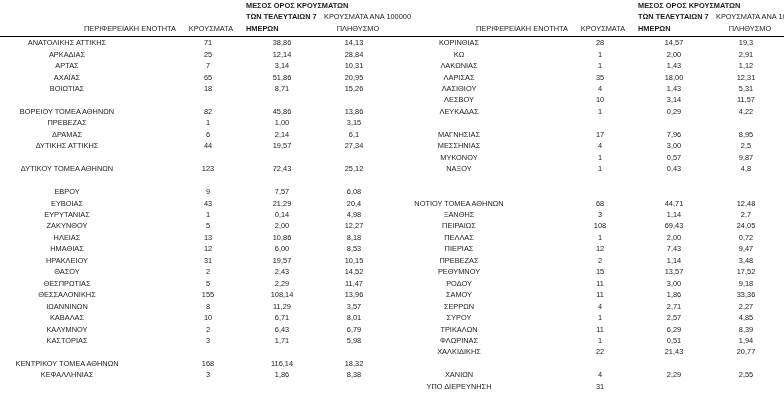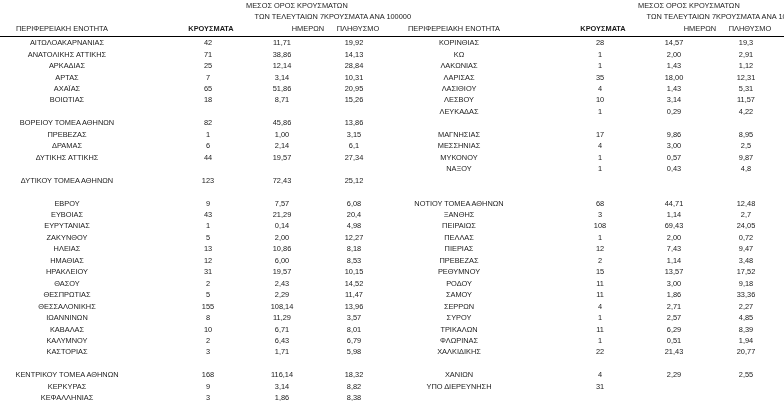--- a/index.html
+++ b/index.html
@@ -39,23 +39,23 @@
   table.grid col.c-per   { width: 68px; }
 
   thead th {
     font-weight: normal;
     vertical-align: bottom;
     padding: 0;
     line-height: 11.4px;
     white-space: nowrap;
   }
   thead th .hline { display: block; }
-  th.h-name  { text-align: left;   padding-left: 16px; }
-  th.h-cases { text-align: center; font-weight: bold; }
-  th.h-avg   { text-align: right; }
+  th.h-name  { text-align: right;   padding-left: 16px; }
+  th.h-cases { text-align: center; }
+  th.h-avg   { text-align: left; font-weight: bold; }
   th.h-per   { text-align: center; }
 
   thead tr.rule th {
     border-bottom: 1px solid #000000;
     height: 2px;
     padding: 0;
     line-height: 0;
     font-size: 0;
   }
 
@@ -117,26 +117,20 @@
         </tr>
         <tr class="rule">
           <th></th>
           <th></th>
           <th></th>
           <th></th>
         </tr>
       </thead>
       <tbody>
           <tr>
-            <td class="name">ΑΙΤΩΛΟΑΚΑΡΝΑΝΙΑΣ</td>
-            <td class="cases">42</td>
-            <td class="avg">11,71</td>
-            <td class="per">19,92</td>
-          </tr>
-          <tr>
             <td class="name">ΑΝΑΤΟΛΙΚΗΣ ΑΤΤΙΚΗΣ</td>
             <td class="cases">71</td>
             <td class="avg">38,86</td>
             <td class="per">14,13</td>
           </tr>
           <tr>
             <td class="name">ΑΡΚΑΔΙΑΣ</td>
             <td class="cases">25</td>
             <td class="avg">12,14</td>
             <td class="per">28,84</td>
@@ -295,26 +289,20 @@
             <td class="name"></td>
             <td class="cases"></td>
             <td class="avg"></td>
             <td class="per"></td>
           </tr>
           <tr>
             <td class="name">ΚΕΝΤΡΙΚΟΥ ΤΟΜΕΑ ΑΘΗΝΩΝ</td>
             <td class="cases">168</td>
             <td class="avg">116,14</td>
             <td class="per">18,32</td>
-          </tr>
-          <tr>
-            <td class="name">ΚΕΡΚΥΡΑΣ</td>
-            <td class="cases">9</td>
-            <td class="avg">3,14</td>
-            <td class="per">8,82</td>
           </tr>
           <tr>
             <td class="name">ΚΕΦΑΛΛΗΝΙΑΣ</td>
             <td class="cases">3</td>
             <td class="avg">1,86</td>
             <td class="per">8,38</td>
           </tr>
         </tbody>
     </table>
   </div>
@@ -397,21 +385,21 @@
           </tr>
           <tr class="spacer">
             <td class="name"></td>
             <td class="cases"></td>
             <td class="avg"></td>
             <td class="per"></td>
           </tr>
           <tr>
             <td class="name">ΜΑΓΝΗΣΙΑΣ</td>
             <td class="cases">17</td>
-            <td class="avg">9,86</td>
+            <td class="avg">7,96</td>
             <td class="per">8,95</td>
           </tr>
           <tr>
             <td class="name">ΜΕΣΣΗΝΙΑΣ</td>
             <td class="cases">4</td>
             <td class="avg">3,00</td>
             <td class="per">2,5</td>
           </tr>
           <tr>
             <td class="name">ΜΥΚΟΝΟΥ</td>

